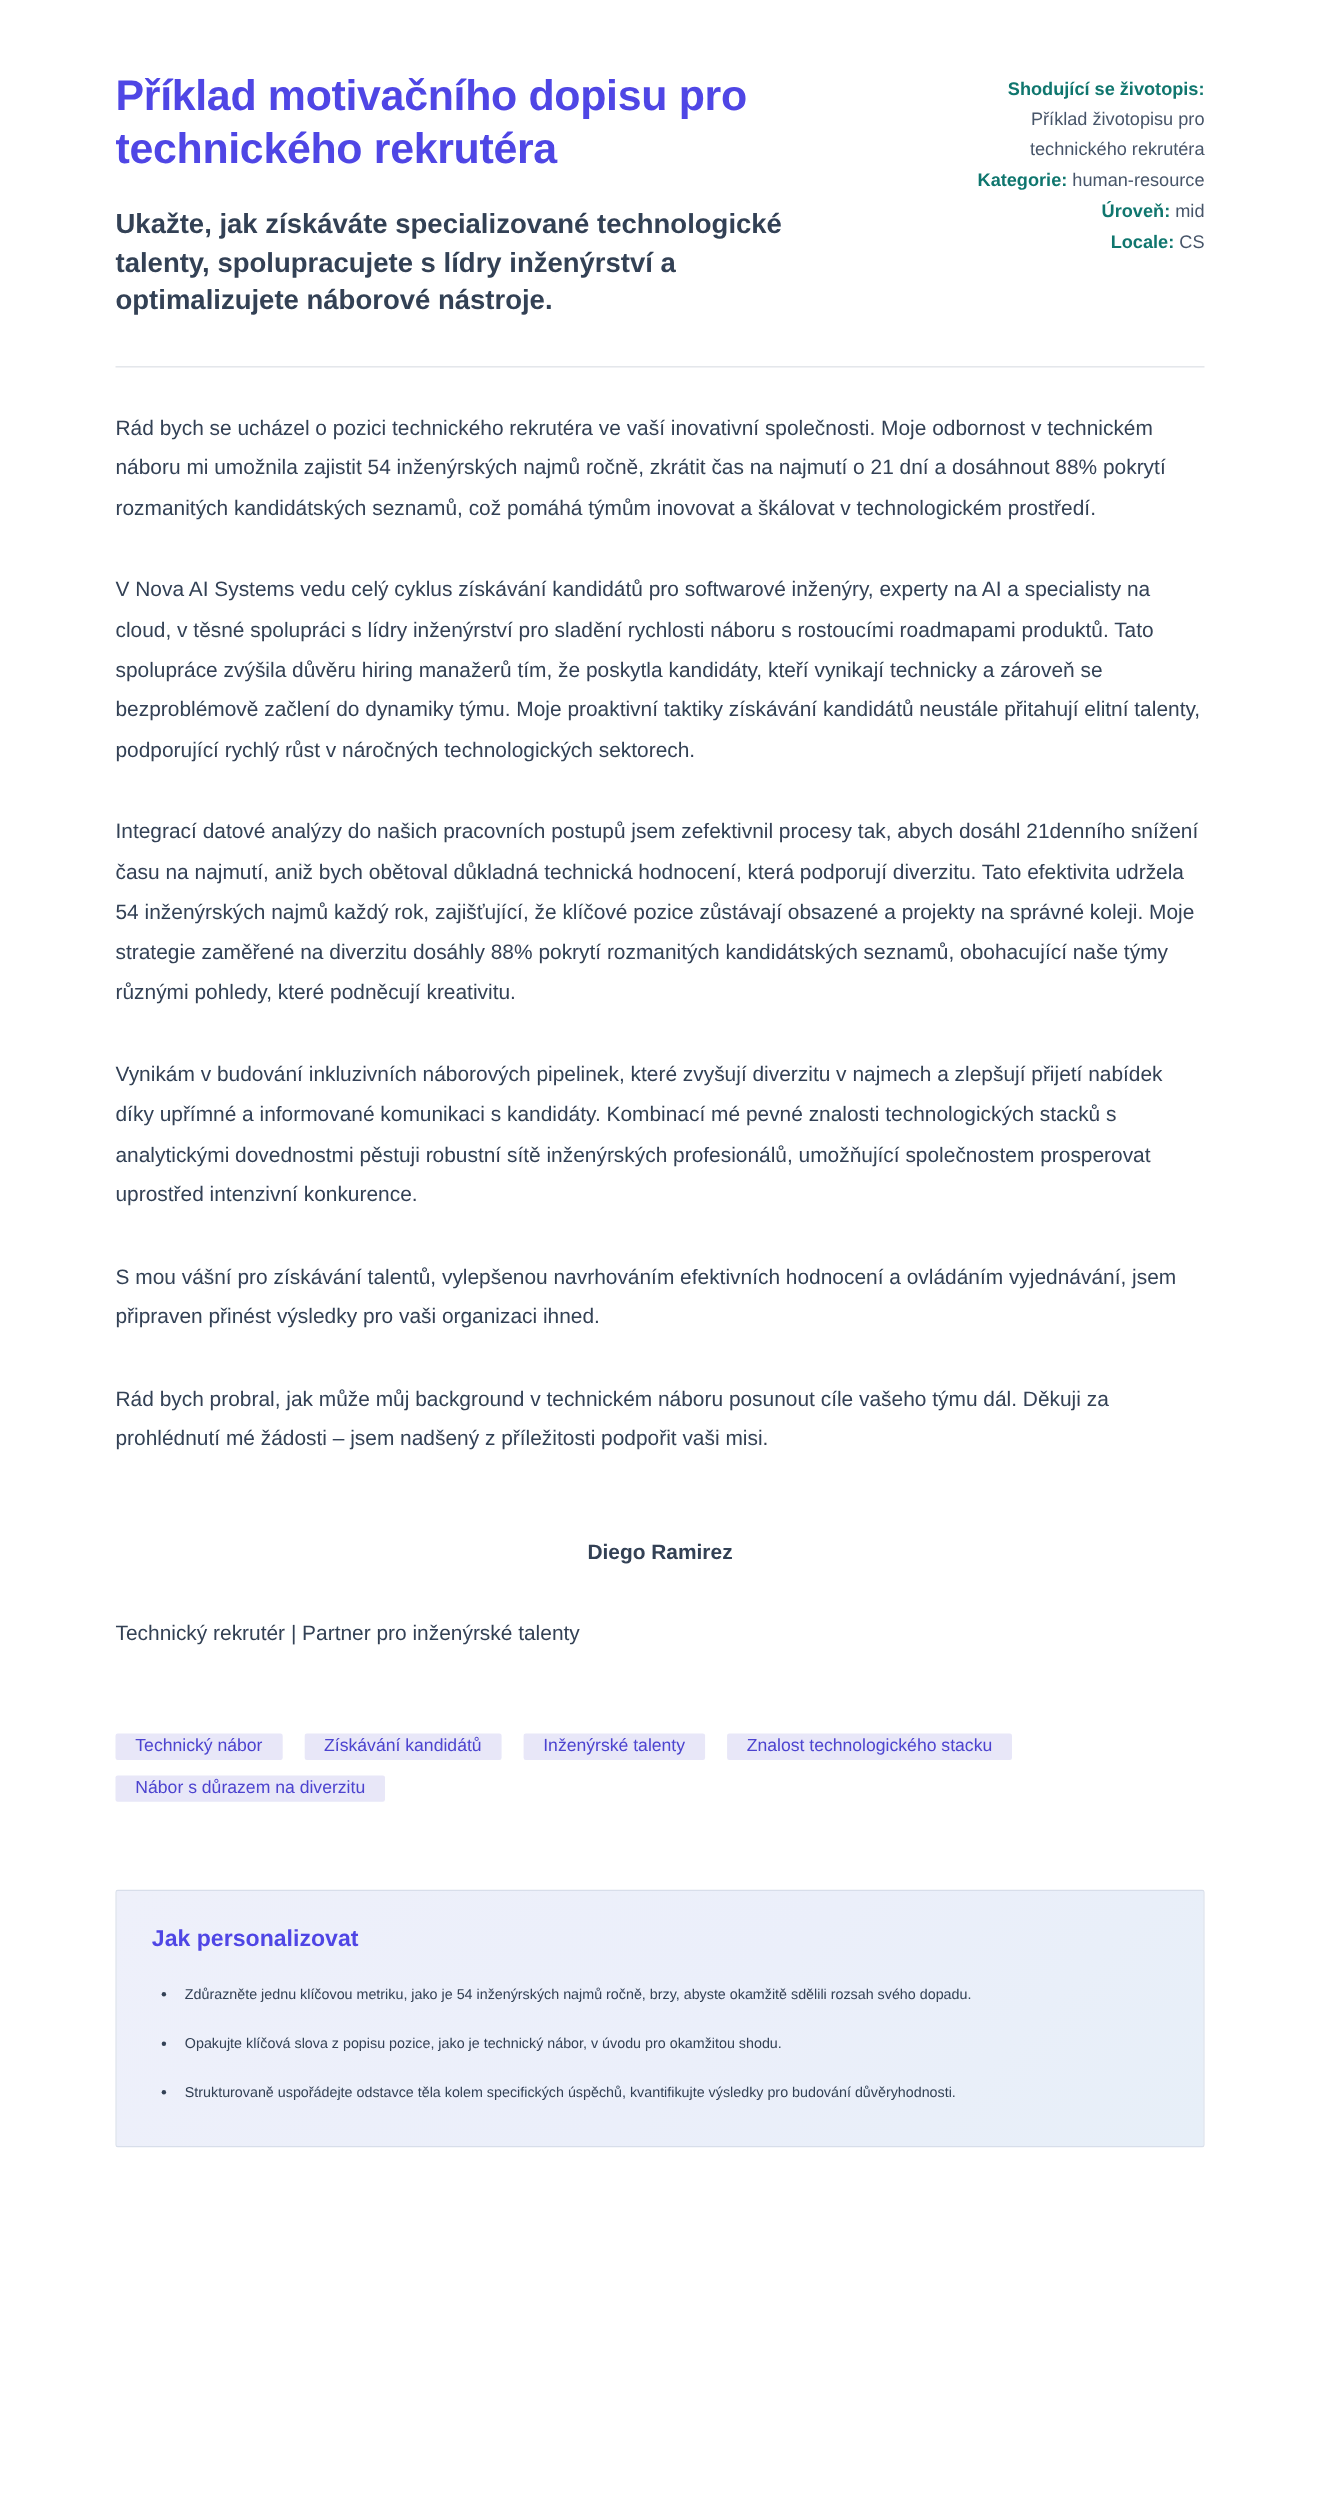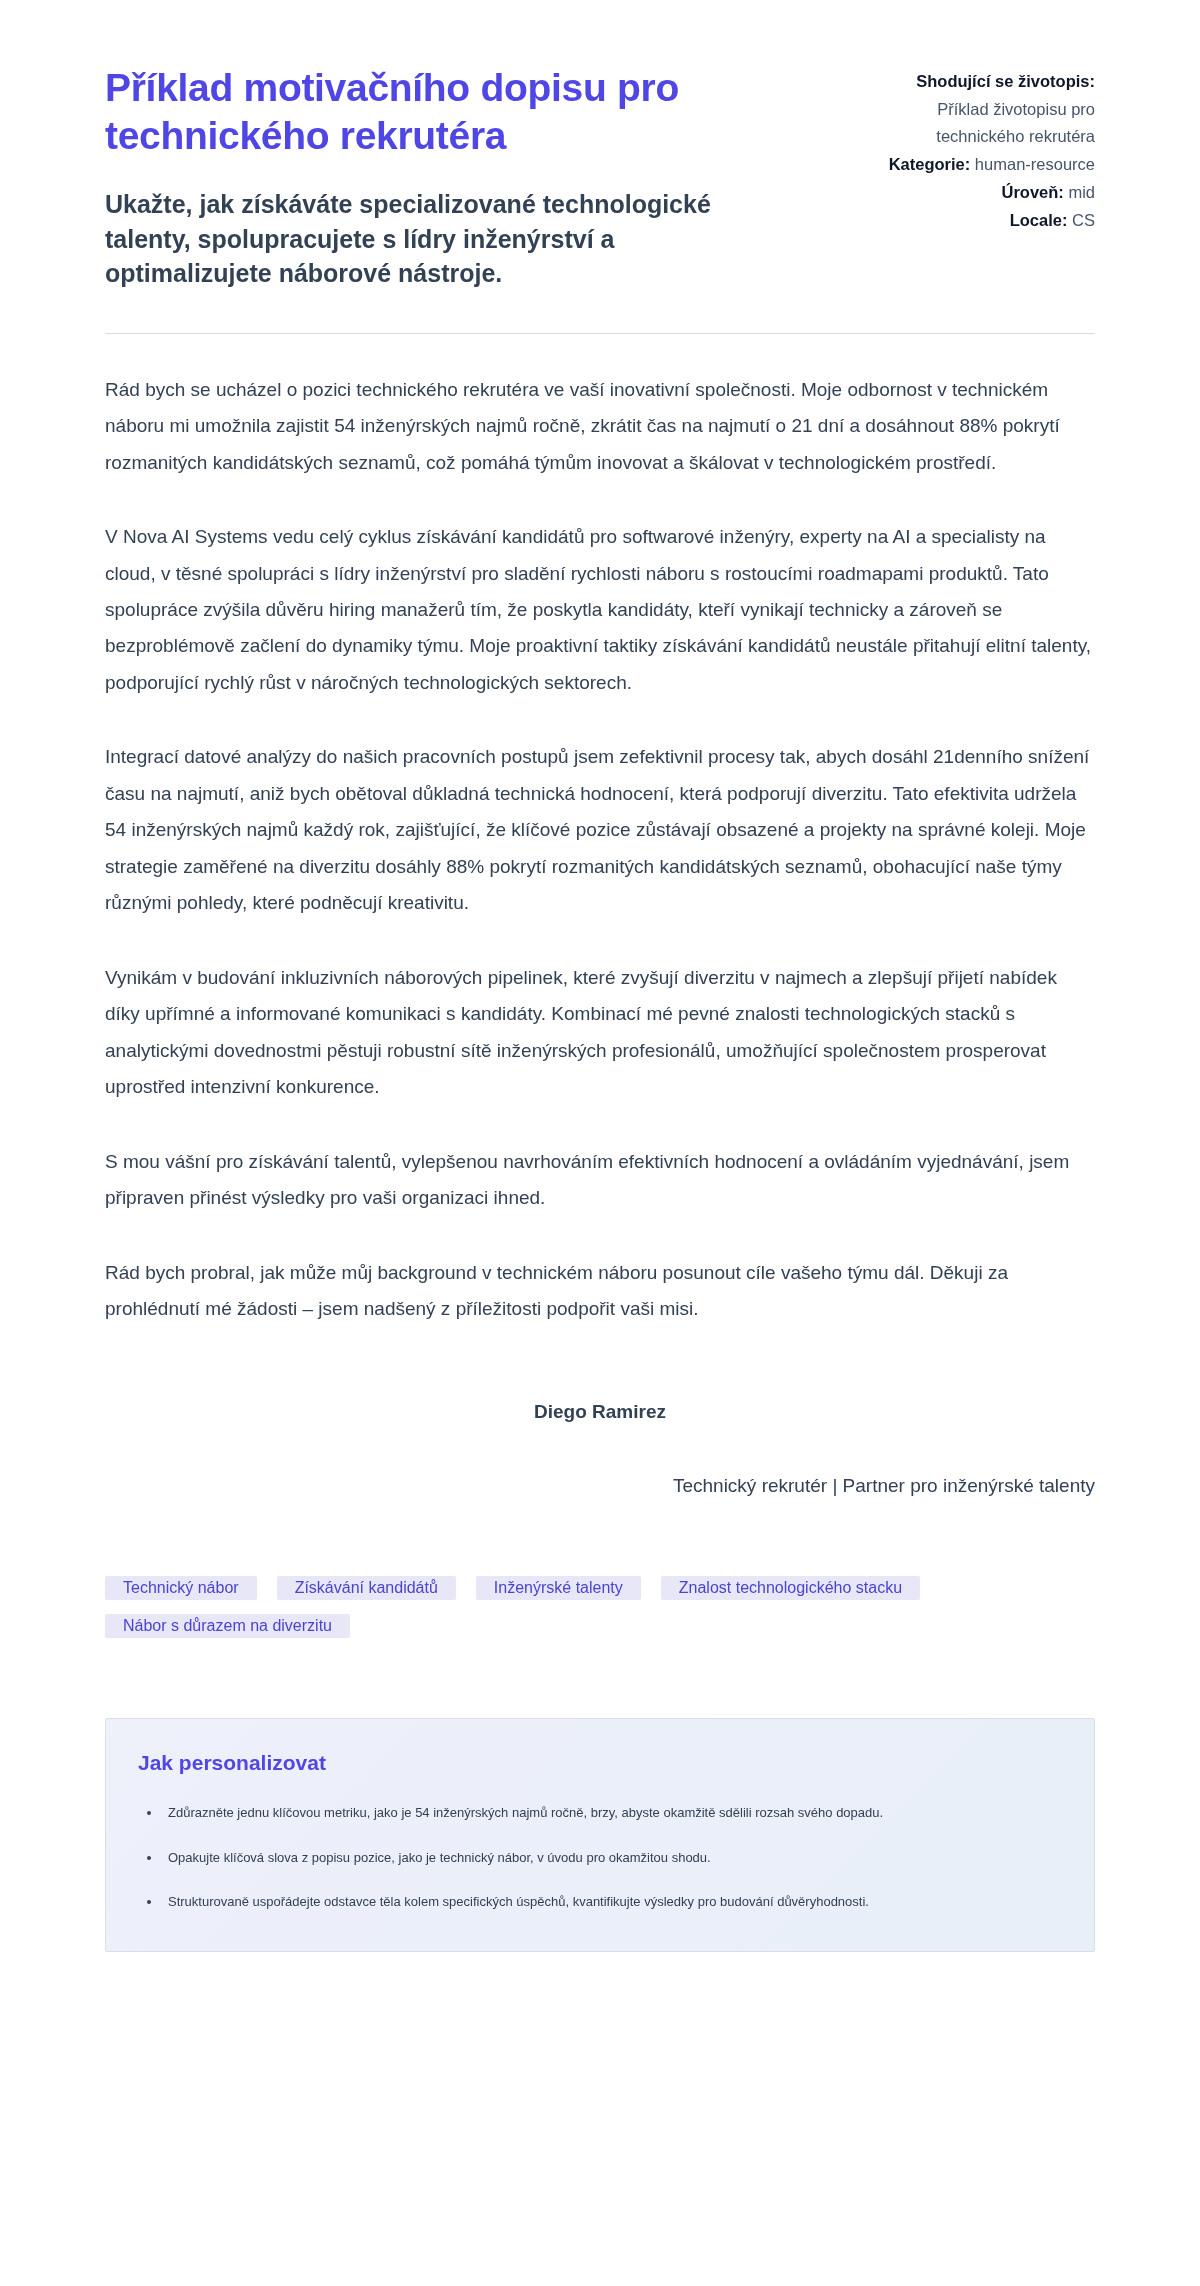--- a/index.html
+++ b/index.html
@@ -37,21 +37,21 @@
   }
   .meta {
     flex: 0 0 228px;
     width: 228px;
     text-align: right;
     font-size: 16.5px;
     line-height: 1.68;
     color: #475569;
     padding-top: 4px;
   }
-  .meta-label { font-weight: 700; color: #0f172a; }
+  .meta-label { font-weight: 700; color: #0f766e; }
 
   .divider {
     border: none;
     border-top: 1px solid #d9dde3;
     margin-top: 42px;
   }
 
   
   .greeting {
     margin-top: 52px;
@@ -70,21 +70,20 @@
   .signature-name {
     font-size: 19px;
     font-weight: 700;
     color: #1e293b;
     text-align: center;
   }
   .signature-role {
     margin-top: 22px;
     font-size: 19px;
     color: #334155;
-    text-align: right;
   }
 
   
   .tags {
     margin-top: 72px;
     display: flex;
     flex-wrap: wrap;
     gap: 14px 20px;
     list-style: none;
   }

